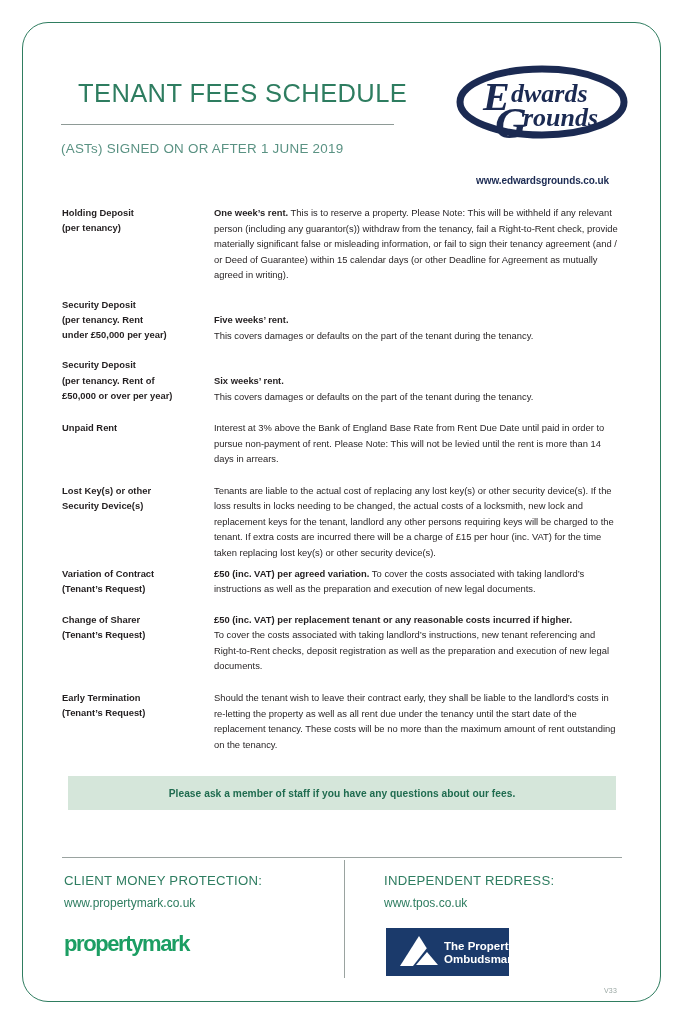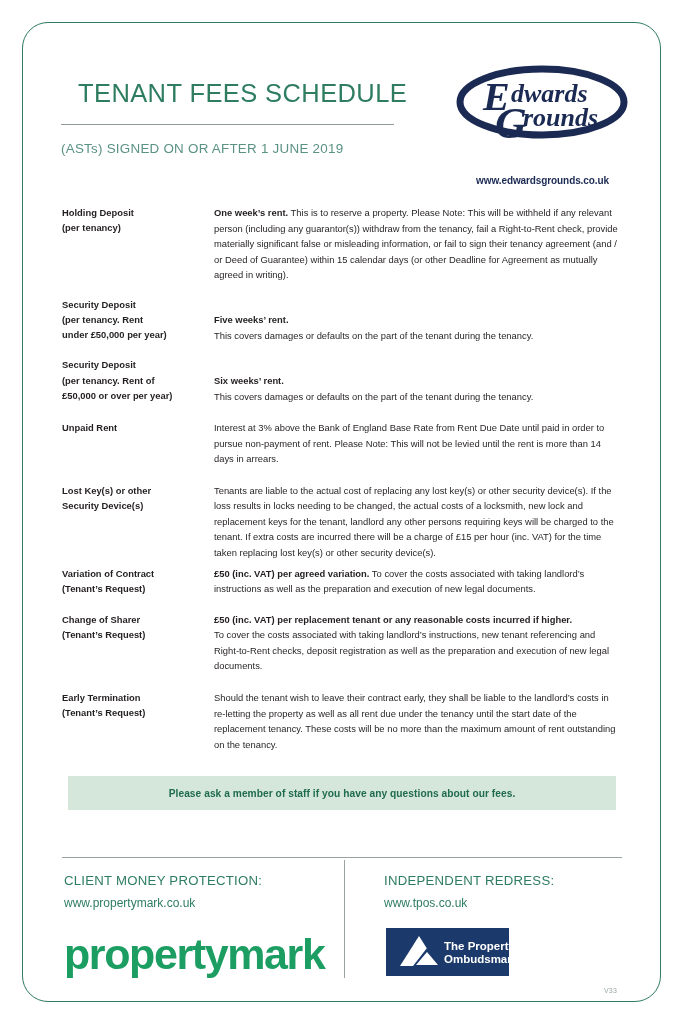--- a/index.html
+++ b/index.html
@@ -199,21 +199,21 @@
     font-size: 12px;
     color: #2e7d60;
     margin: 0 0 0 0;
   }
 
   
   .pm-wordmark {
     position: absolute;
     left: 0px;
     top: 60px;
-    font-size: 43px;
+    font-size: 22px;
     font-weight: bold;
     color: #1c9e63;
     letter-spacing: -1.4px;
     line-height: 1;
   }
 
   
   .tpos-badge {
     position: absolute;
     left: 2px;

